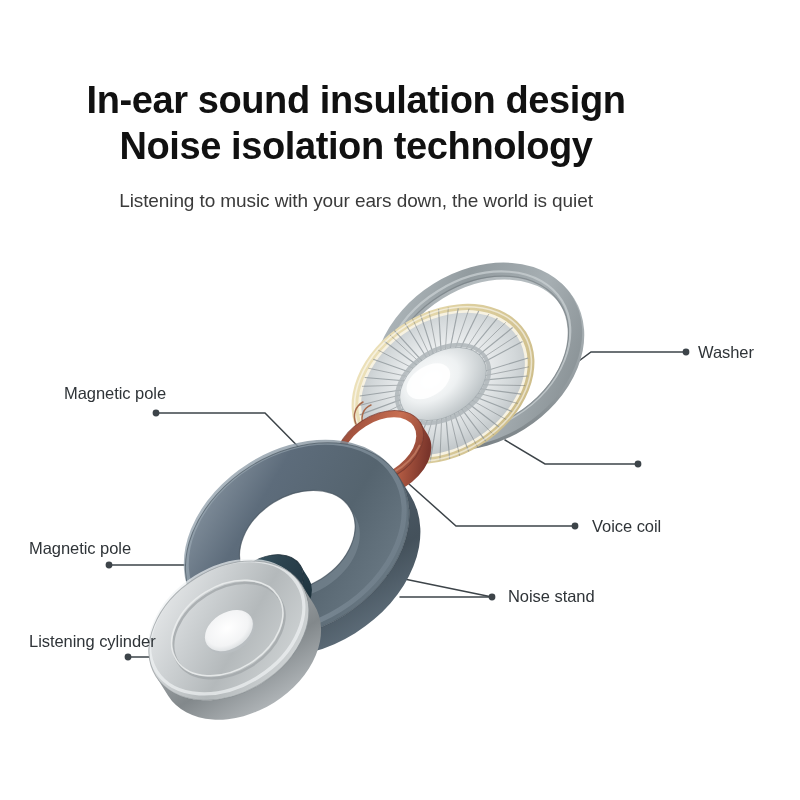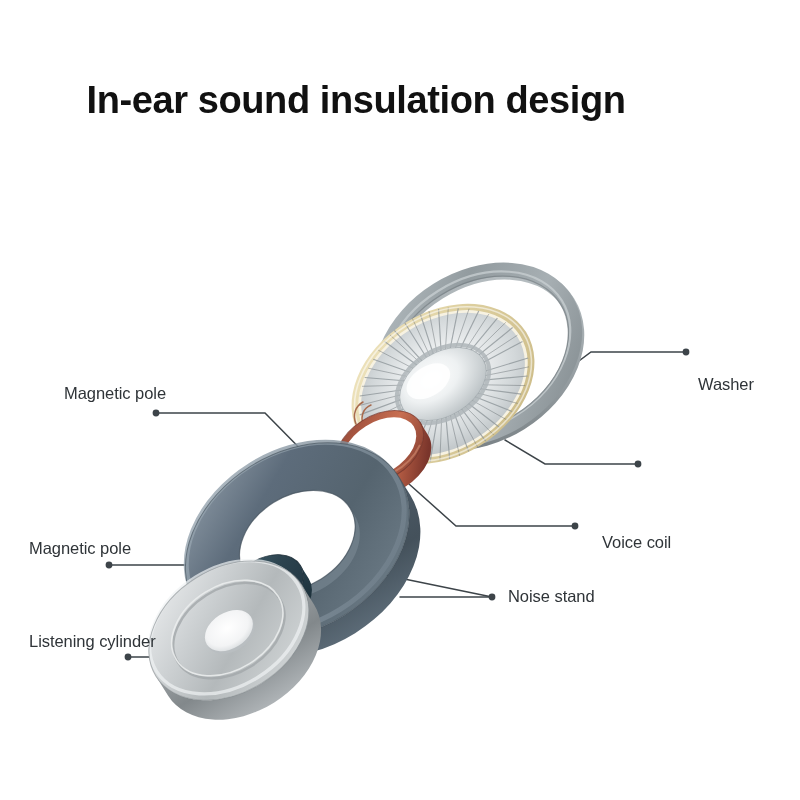--- a/index.html
+++ b/index.html
@@ -82,32 +82,34 @@
   .callout.two-line {
     white-space: normal;
     text-align: center;
   }
   .callout.right-side { text-align: left; }
   .callout.left-side  { text-align: center; }
 
   .c-magnetic-pole     { left: 64px;  top: 383px; }
   .c-magnetic-core     { left: 29px;  top: 538px; }
   .c-magnetic-cylinder { left: 29px;  top: 631px; }
-  .c-washer            { left: 698px; top: 342px; margin-top: 32px; }
+  .c-washer            { left: 698px; top: 342px; }
   .c-highres           { left: 648px; top: 441px; width: 132px; }
-  .c-voice-coil        { left: 592px; top: 532px; margin-left: 10px; }
+  .c-voice-coil        { left: 592px; top: 516px; }
   .c-basin-stand       { left: 508px; top: 586px; }
 </style>
 </head>
 <body>
 
 <div id="page">
 
   <div class="header">
     <h1 class="headline">In-ear sound insulation design</h1>
+    <h1 class="headline headline-2">Noise isolation technology</h1>
+    <p class="subtitle">Listening to music with your ears down, the world is quiet</p>
   </div>
 
   <div class="diagram-wrap">
     <svg class="diagram-svg" viewBox="0 0 800 800" xmlns="http://www.w3.org/2000/svg">
       <defs>
 
         <linearGradient id="gWasher" x1="0" y1="0" x2="1" y2="1">
           <stop offset="0%" stop-color="#b8c0c4"></stop>
           <stop offset="35%" stop-color="#929b9f"></stop>
           <stop offset="65%" stop-color="#a7afb3"></stop>

